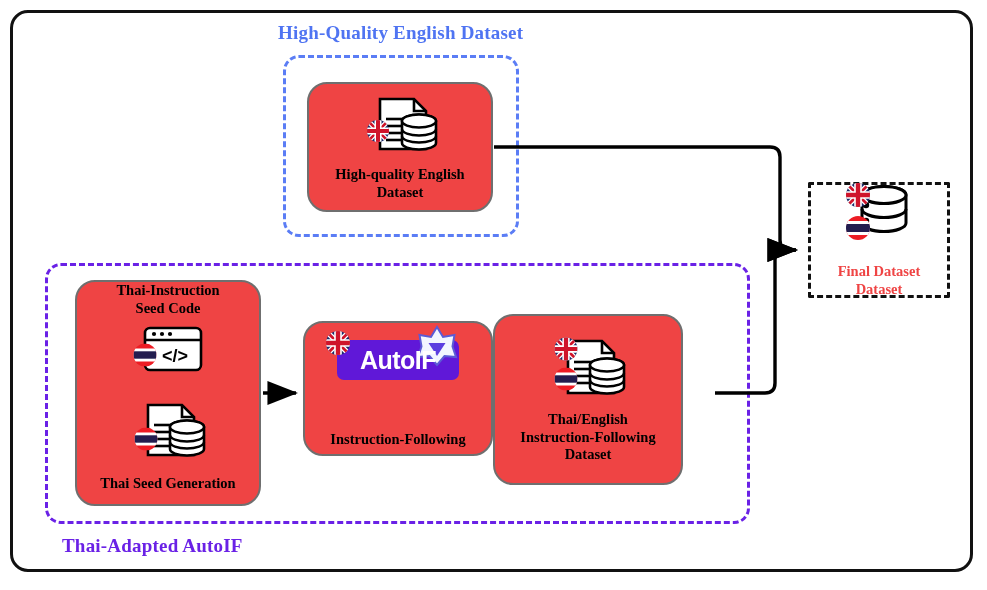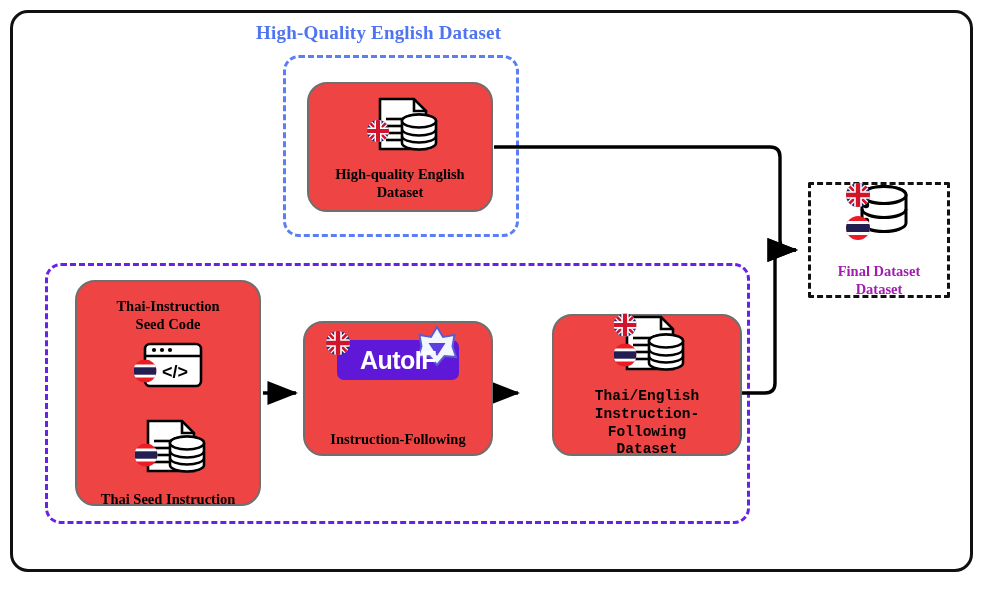--- a/index.html
+++ b/index.html
@@ -24,56 +24,56 @@
     left:45px;top:263px;width:705px;height:261px;
     border:3px dashed #6a21e6;
   }
   .group-final{
     left:808px;top:182px;width:142px;height:116px;
     border:3px dashed #111111;border-radius:2px;
   }
 
   .group-label{position:absolute;font-weight:bold;white-space:nowrap;}
   .label-english{
-    left:256px;top:22px;font-size:19px;color:#4f74f2;letter-spacing:.2px;
+    left:278px;top:22px;font-size:19px;color:#4f74f2;letter-spacing:.2px;
   }
   .label-thai{
     left:62px;top:535px;font-size:19px;color:#6a21e6;letter-spacing:.2px;
   }
 
   
   .card{
     position:absolute;box-sizing:border-box;background:#ef4444;
     border:2px solid #6f6f6f;border-radius:20px;
     display:flex;flex-direction:column;align-items:center;justify-content:center;
   }
   .card .ctext{
     text-align:center;font-weight:bold;color:#000000;line-height:1.22;
     padding:0 6px;
   }
 
   .card-english{left:307px;top:82px;width:186px;height:130px;}
   .card-english .ctext{font-size:14.5px;margin-top:5px;}
 
-  .card-thaiin{left:75px;top:280px;width:186px;height:226px;justify-content:flex-start;padding-top:16px;}
+  .card-thaiin{left:75px;top:280px;width:186px;height:226px;justify-content:flex-start;padding-top:0;}
   .card-thaiin .ctext{font-size:14.5px;}
 
   .card-autoif{left:303px;top:321px;width:190px;height:135px;gap:41px;}
   .card-autoif .ctext{font-size:14.5px;margin-top:8px;}
 
-  .card-thaieng{left:552px;top:314px;width:190px;height:142px;font-family:Liberation Mono, monospace;}
+  .card-thaieng{left:493px;top:314px;width:190px;height:171px;}
   .card-thaieng .ctext{font-size:14.5px;margin-top:6px;}
 
   .final-inner{
     position:absolute;left:808px;top:182px;width:142px;height:116px;
     display:flex;flex-direction:column;align-items:center;justify-content:center;
     box-sizing:border-box;
   }
   .final-inner .ctext{
-    text-align:center;font-weight:bold;color:#a21caf;font-size:14.5px;line-height:1.22;
+    text-align:center;font-weight:bold;color:#ef4444;font-size:14.5px;line-height:1.22;
     margin-top:16px;
   }
 
   
   .icon{display:block;}
 
   
   .autoif-logo{position:relative;width:150px;height:54px;}
   .autoif-plate{
     position:absolute;left:14px;top:12px;width:122px;height:40px;
@@ -96,20 +96,21 @@
 <body>
 
 <div class="canvas">
 
   <div class="outer-frame"></div>
 
   <div class="group group-english"></div>
   <div class="group-label label-english">High-Quality English Dataset</div>
 
   <div class="group group-thai"></div>
+  <div class="group-label label-thai">Thai-Adapted AutoIF</div>
 
   <div class="group group-final"></div>
 
   <svg class="wires" viewBox="0 0 987 590">
     <defs>
       <marker id="arrowhead" markerWidth="9" markerHeight="7" refX="8.4" refY="3.5" orient="auto">
         <polygon points="0 0, 9 3.5, 0 7" fill="#000000"></polygon>
       </marker>
     </defs>
 
@@ -212,21 +213,21 @@
             </clipPath>
           <g clip-path="url(#thclipB)">
             <rect x="8.5" y="28.5" width="23" height="23" fill="#ED1C24"></rect>
             <rect x="8.5" y="33.5" width="23" height="13" fill="#ffffff"></rect>
             <rect x="8.5" y="36.3" width="23" height="7.4" fill="#241d4f"></rect>
           </g>
         </g>
       </svg>
     </span>
 
-    <div class="ctext" style="margin-top:8px;">Thai Seed Instruction</div>
+    <div class="ctext" style="margin-top:8px;">Thai Seed Generation</div>
   </div>
 
   <div class="card card-autoif">
     <div class="autoif-logo">
       <div class="autoif-plate"></div>
       <span class="autoif-star">
         <svg width="44" height="44" viewBox="0 0 44 44">
           <path d="M22 3 L28 13 L39.5 11 L37.5 22.5 L41 33 L29.5 32 L22 41 L14.5 32 L3 33 L6.5 22.5 L4.5 11 L16 13 Z" fill="#f2f6ff" stroke="#5b5bd6" stroke-width="2"></path>
           <path d="M13.5 19 L30.5 19 L22 32 Z" fill="#5b3fe0"></path>
         </svg>

